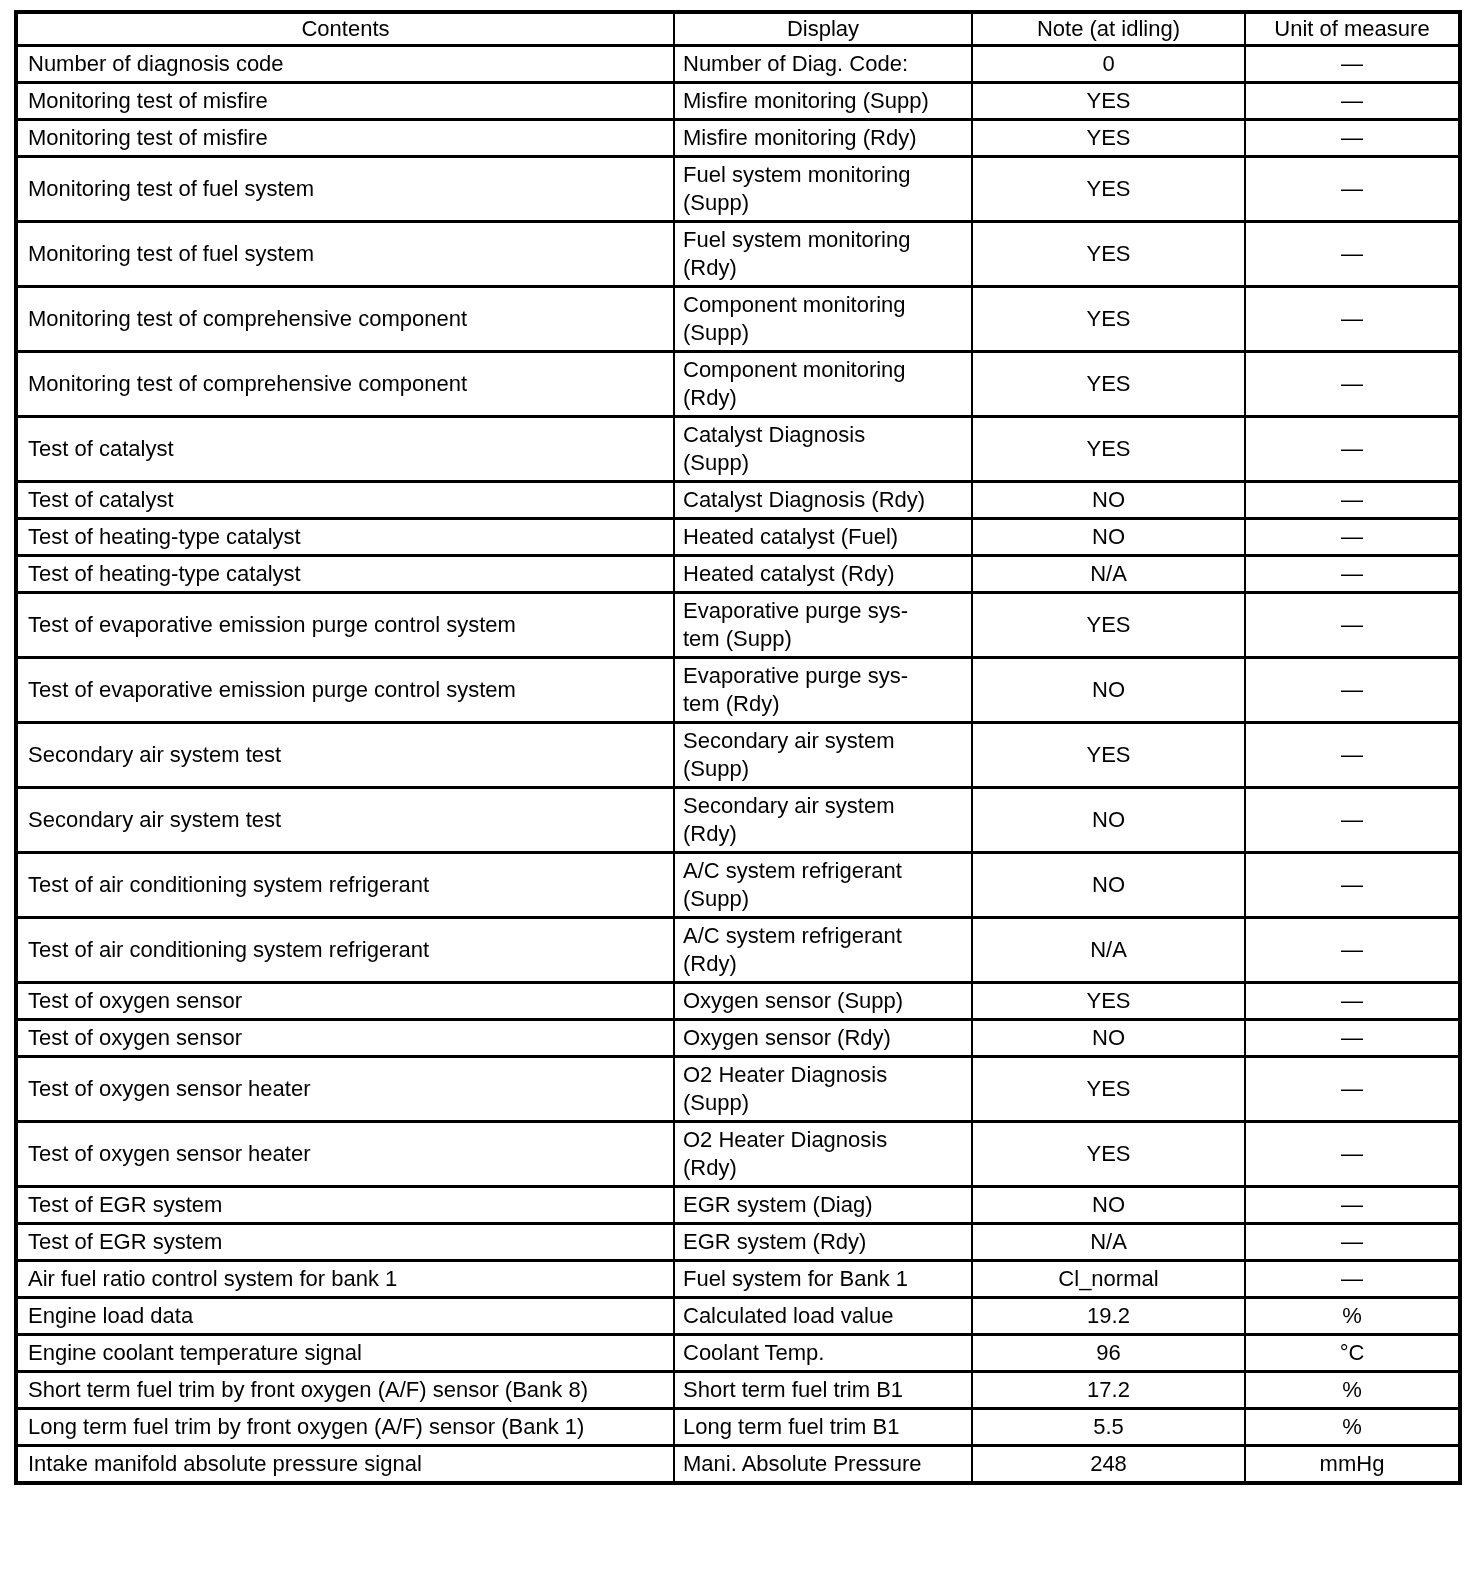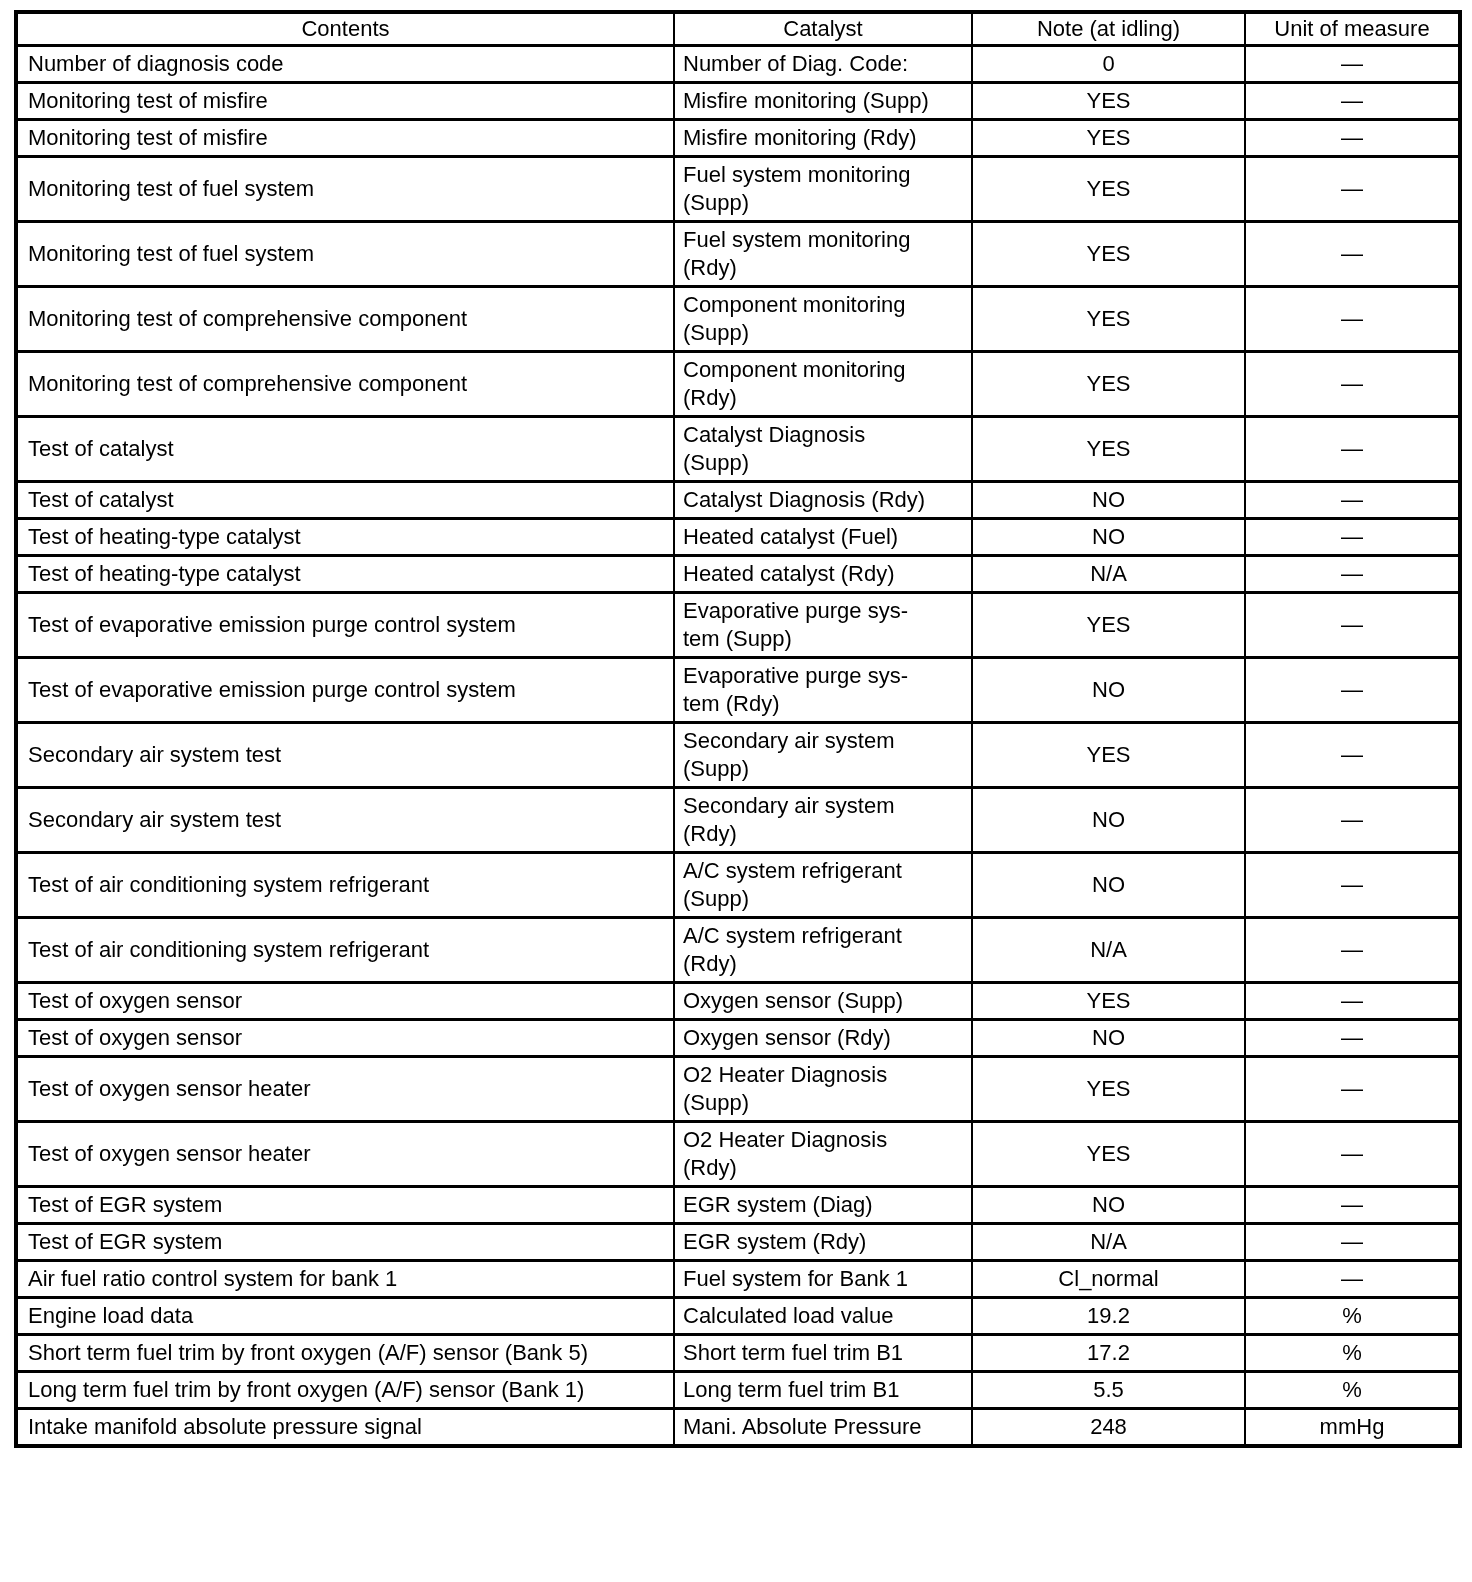--- a/index.html
+++ b/index.html
@@ -69,21 +69,21 @@
   <table class="diag-table">
     <colgroup>
       <col style="width:658px">
       <col style="width:298px">
       <col style="width:273px">
       <col style="width:215px">
     </colgroup>
     <thead>
       <tr>
         <th class="col-contents">Contents</th>
-        <th class="col-display">Catalyst</th>
+        <th class="col-display">Display</th>
         <th class="col-note">Note (at idling)</th>
         <th class="col-unit">Unit of measure</th>
       </tr>
     </thead>
     <tbody id="table-body">
         <tr>
           <td class="col-contents">Number of diagnosis code</td>
           <td class="col-display">Number of Diag. Code:</td>
           <td class="col-note">0</td>
           <td class="col-unit">—</td>
@@ -239,21 +239,27 @@
           <td class="col-note">Cl_normal</td>
           <td class="col-unit">—</td>
         </tr>
         <tr>
           <td class="col-contents">Engine load data</td>
           <td class="col-display">Calculated load value</td>
           <td class="col-note">19.2</td>
           <td class="col-unit">%</td>
         </tr>
         <tr>
-          <td class="col-contents">Short term fuel trim by front oxygen (A/F) sensor (Bank 5)</td>
+          <td class="col-contents">Engine coolant temperature signal</td>
+          <td class="col-display">Coolant Temp.</td>
+          <td class="col-note">96</td>
+          <td class="col-unit">°C</td>
+        </tr>
+        <tr>
+          <td class="col-contents">Short term fuel trim by front oxygen (A/F) sensor (Bank 8)</td>
           <td class="col-display">Short term fuel trim B1</td>
           <td class="col-note">17.2</td>
           <td class="col-unit">%</td>
         </tr>
         <tr>
           <td class="col-contents">Long term fuel trim by front oxygen (A/F) sensor (Bank 1)</td>
           <td class="col-display">Long term fuel trim B1</td>
           <td class="col-note">5.5</td>
           <td class="col-unit">%</td>
         </tr>

